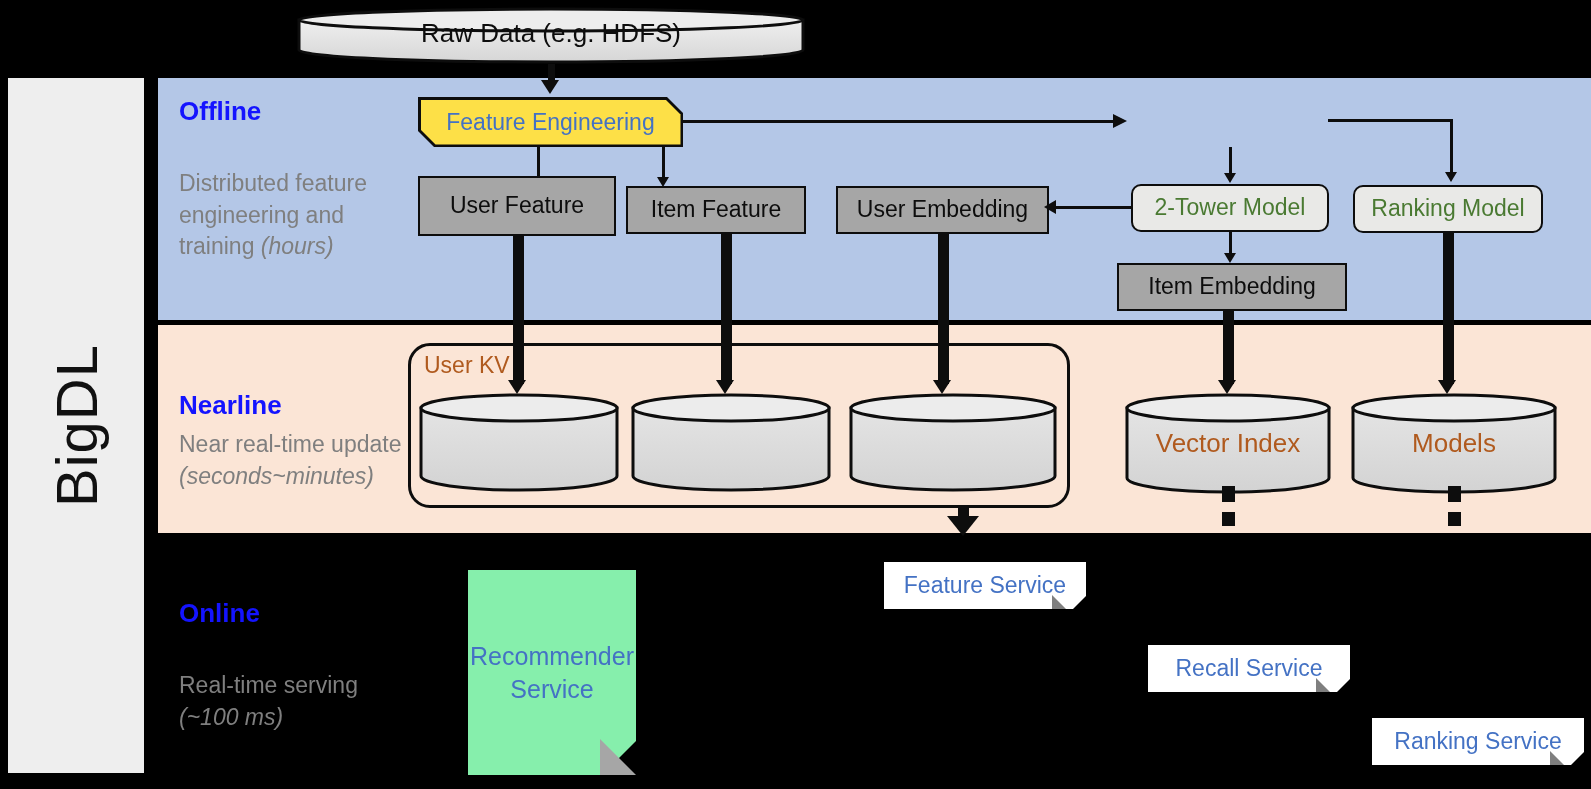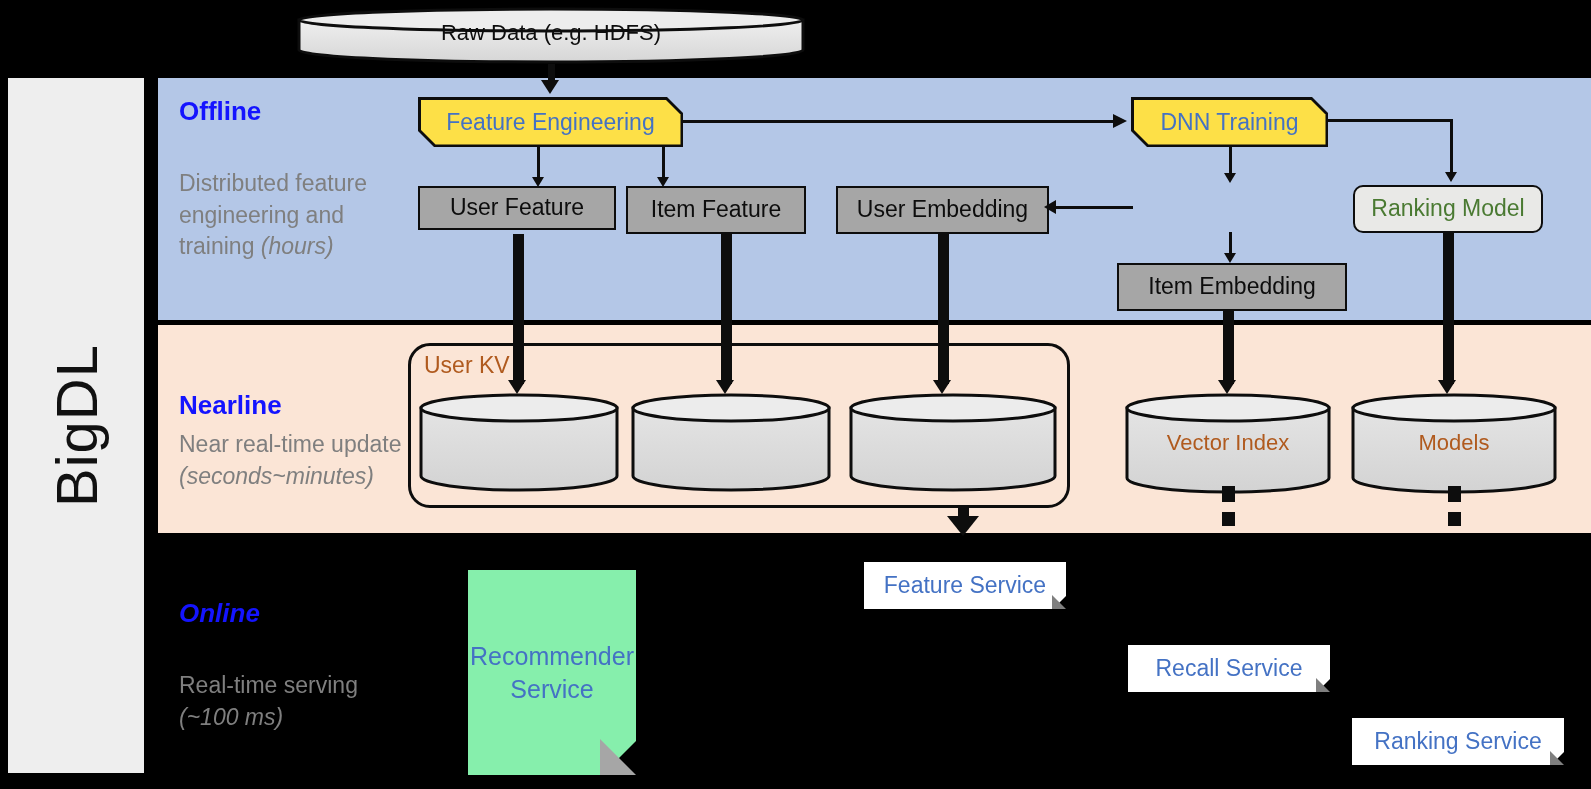--- a/index.html
+++ b/index.html
@@ -68,21 +68,21 @@
     line-height: 1.38;
     width: 230px;
     margin-top: 28px;
   }
   .band-desc em { font-style: italic; }
 
   #lbl-offline-title   { left: 179px; top: 96px; }
   #lbl-offline-desc    { left: 179px; top: 140px; }
   #lbl-nearline-title  { left: 179px; top: 358px; margin-top: 32px; }
   #lbl-nearline-desc   { left: 179px; top: 401px; }
-  #lbl-online-title    { left: 179px; top: 598px; font-style: italic; }
+  #lbl-online-title    { left: 179px; top: 598px; }
   #lbl-online-desc     { left: 179px; top: 642px; }
 
   
   .node {
     position: absolute;
     box-sizing: border-box;
     display: flex;
     align-items: center;
     justify-content: center;
     text-align: center;
@@ -128,20 +128,21 @@
     background: #ffffff;
     color: #4472c4;
     font-size: 23px;
     display: flex;
     align-items: center;
     justify-content: center;
     text-align: right;
     line-height: 1.25;
     clip-path: polygon(0 0, 100% 0, 100% calc(100% - 13px),
                        calc(100% - 13px) 100%, 0 100%);
+    margin-left: 20px;
   }
   .doc-fold {
     position: absolute;
     width: 14px; height: 14px;
     background: #7f7f7f;
     clip-path: polygon(0 0, 100% 100%, 0 100%);
   }
 
   
   .doc-big {
@@ -166,21 +167,21 @@
 
   
   .cyl {
     position: absolute;
   }
   .cyl svg { display: block; width: 100%; height: 100%; }
   .cyl-label {
     position: absolute;
     left: 0; right: 0;
     display: flex; align-items: center; justify-content: center;
-    font-size: 22px;
+    font-size: 26px;
     pointer-events: none;
     text-align: right;
   }
 
   
   #redis-group {
     position: absolute;
     left: 408px; top: 343px; width: 662px; height: 165px;
     border: 3px solid #0d0d0d;
     border-radius: 22px;
@@ -267,45 +268,45 @@
   </div>
   <div class="cyl-label" style="left:296px; top:18px; width:510px; height:30px; color:#0d0d0d;">Raw Data (e.g. HDFS)</div>
 
   <div class="line-v" style="left:548px; top:64px; width:7px; height:18px;"></div>
   <div class="arrow-down" style="left:541px; top:80px;"></div>
 
   <div class="notch-outline" style="left:418px; top:97px; width:265px; height:50px;">
     <div class="notch-inner">Feature Engineering</div>
   </div>
 
-  <div class="notch-outline" style="left:1131px; top:97px; width:197px; height:50px;">
-    <div class="notch-inner">DNN Training</div>
-  </div>
 
   <div class="line-h" style="left:683px; top:120px; width:430px; height:2.5px;"></div>
   <div style="position:absolute;left:1113px;top:114px;width:0;height:0;border-top:7px solid transparent;border-bottom:7px solid transparent;border-left:14px solid #0d0d0d;"></div>
 
   <div class="line-v" style="left:537px; top:147px; width:2.5px; height:32px;"></div>
   <div class="arrow-down-thin" style="left:532px; top:177px;"></div>
   <div class="line-v" style="left:662px; top:147px; width:2.5px; height:32px;"></div>
   <div class="arrow-down-thin" style="left:657px; top:177px;"></div>
 
-  <div class="node gray-box" style="left:418px; top:186px; width:198px; height:44px;">
+  <div class="node gray-box" style="left:418px; top:176px; width:198px; height:60px;">
     <span>User Feature</span>
   </div>
   <div class="node gray-box" style="left:626px; top:186px; width:180px; height:48px;">
     <span>Item Feature</span>
   </div>
   <div class="node gray-box" style="left:836px; top:186px; width:213px; height:48px;">
     <span>User Embedding</span>
   </div>
   <div class="node gray-box" style="left:1117px; top:263px; width:230px; height:48px;">
     <span>Item Embedding</span>
   </div>
 
+  <div class="node round-box" style="left:1131px; top:184px; width:198px; height:48px;">
+    <span>2-Tower Model</span>
+  </div>
   <div class="node round-box" style="left:1353px; top:185px; width:190px; height:48px;">
     <span>Ranking Model</span>
   </div>
 
   <div class="line-v" style="left:1229px; top:147px; width:2.5px; height:28px;"></div>
   <div class="arrow-down-thin" style="left:1224px; top:173px;"></div>
 
   <div class="line-h" style="left:1328px; top:119px; width:124px; height:2.5px;"></div>
   <div class="line-v" style="left:1450px; top:119px; width:2.5px; height:55px;"></div>
   <div class="arrow-down-thin" style="left:1445px; top:172px;"></div>

